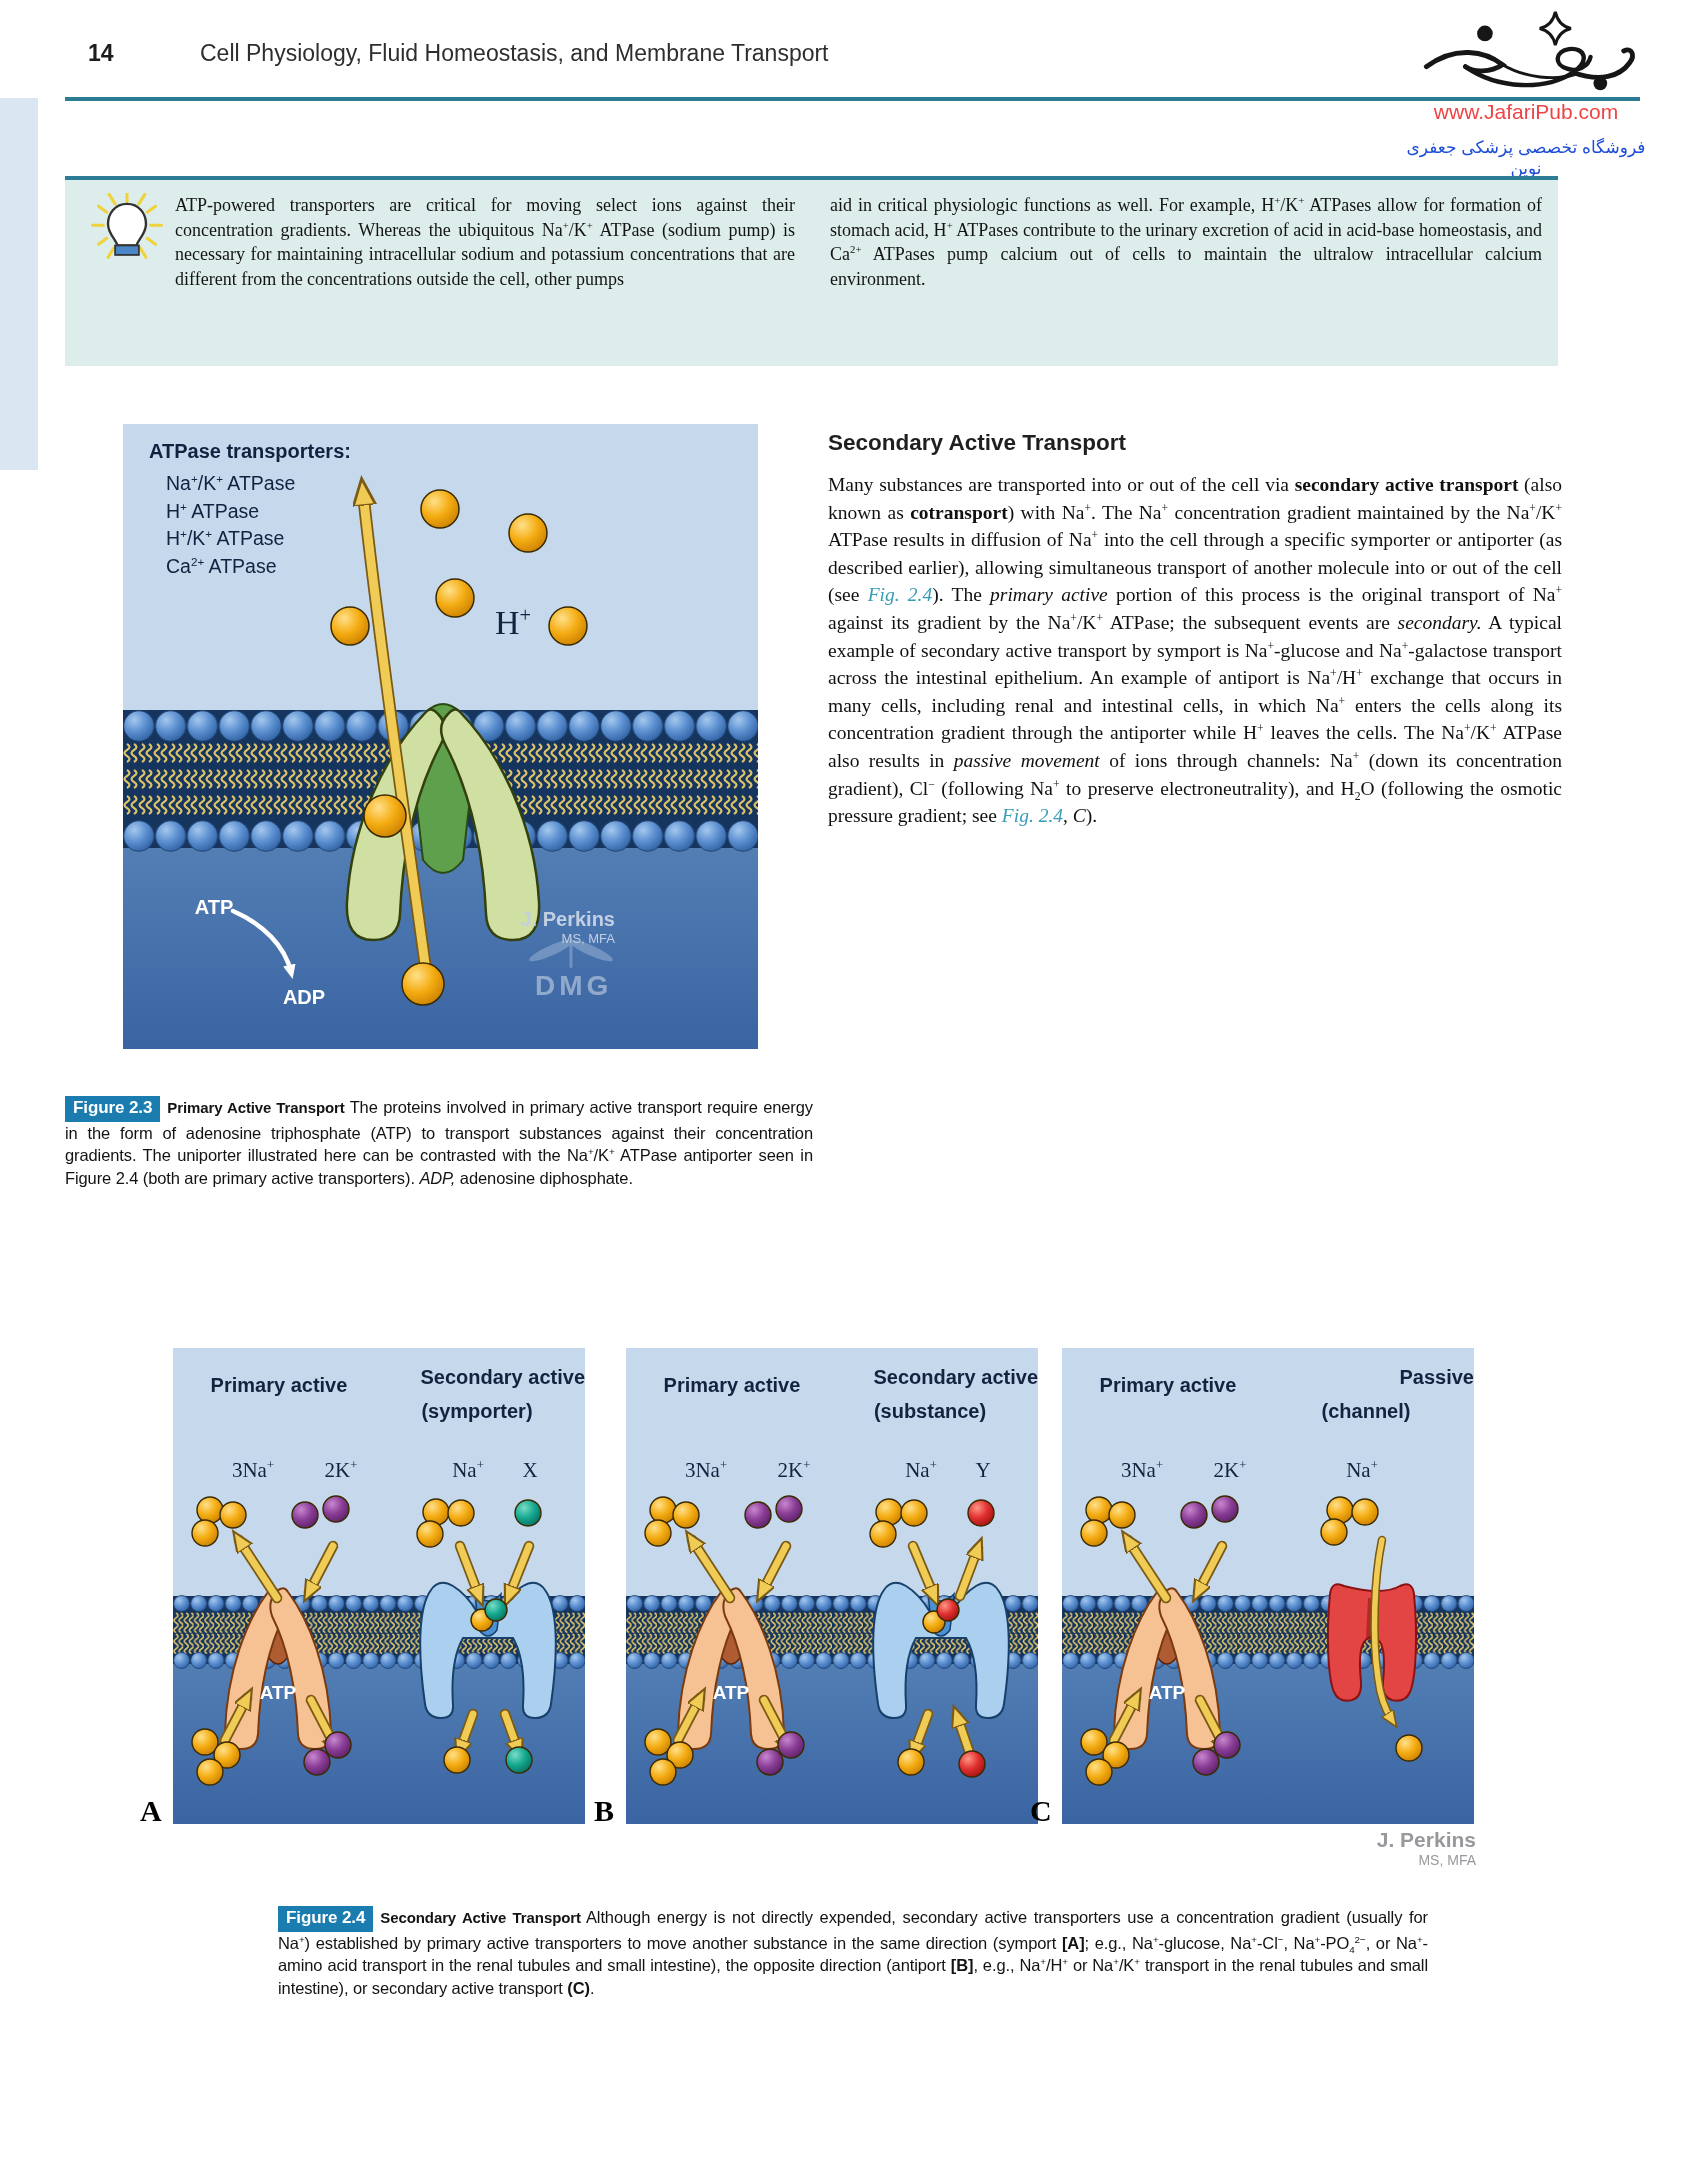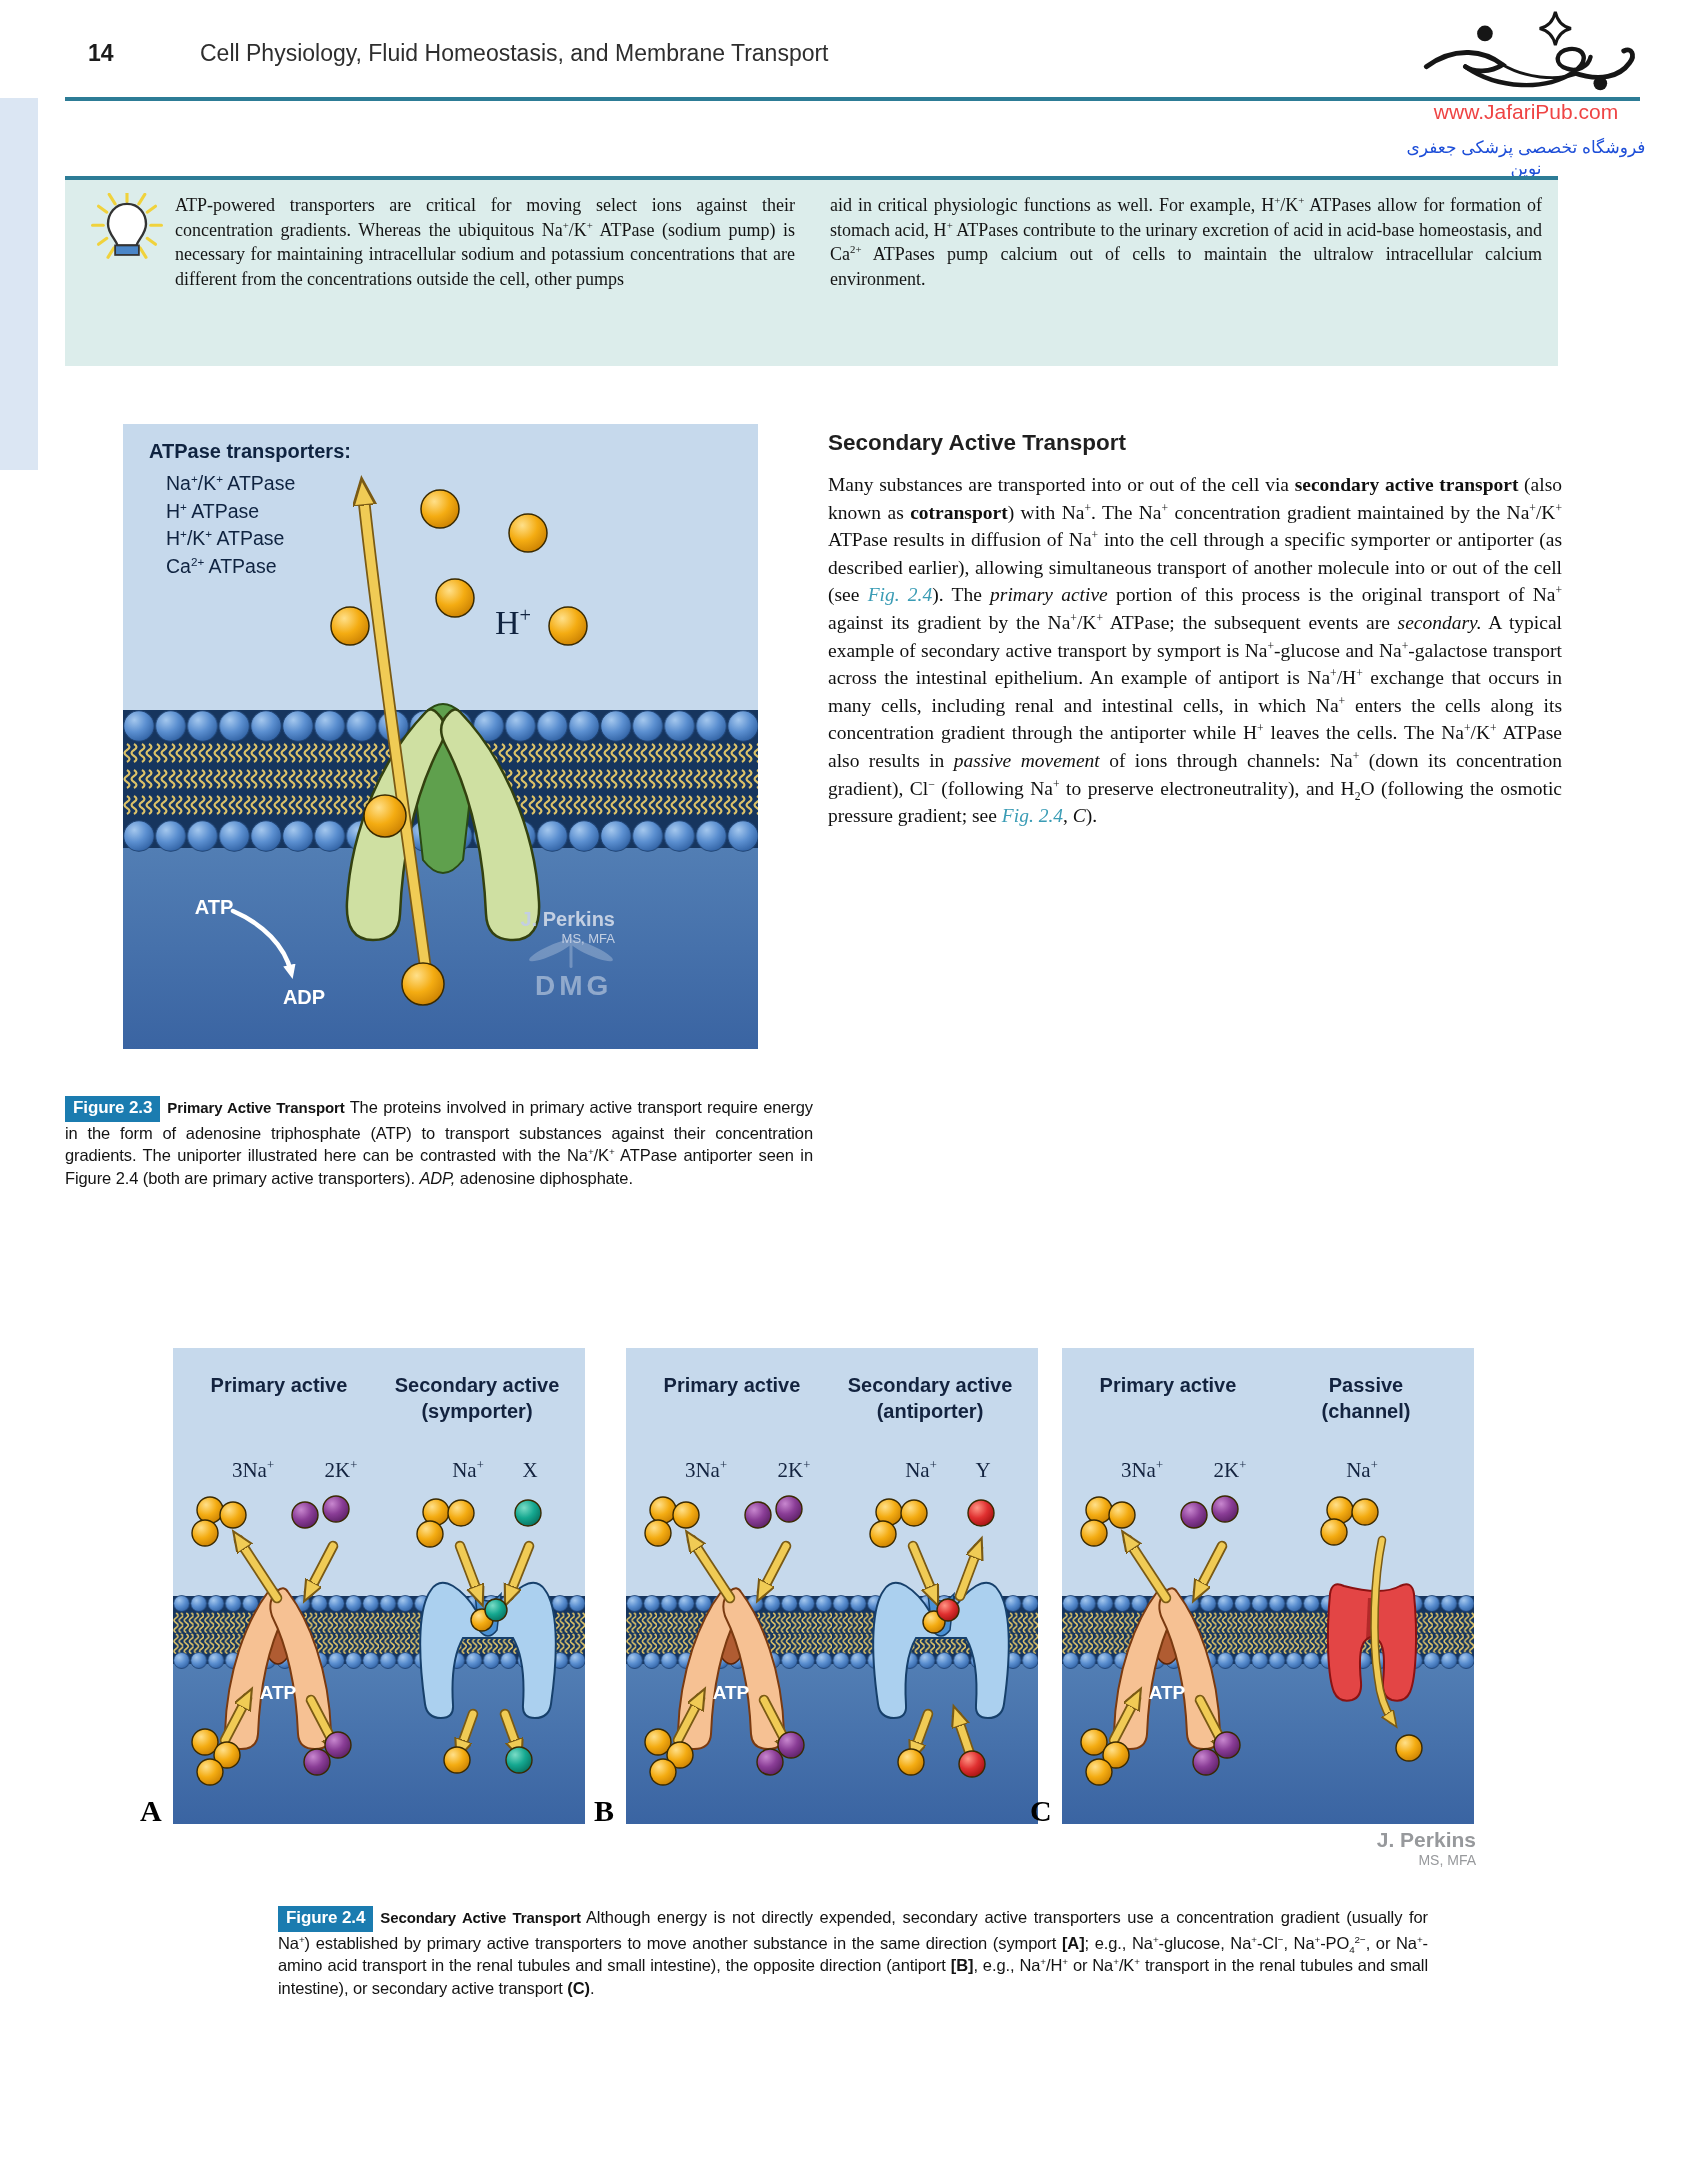--- a/index.html
+++ b/index.html
@@ -52,21 +52,21 @@
             text-align:justify;color:#101010;}
   .link{color:#3a9cb5;font-style:italic;}
   sup{font-size:60%;line-height:0;vertical-align:super;}
   sub{font-size:60%;line-height:0;vertical-align:sub;}
   
   .panel{position:absolute;top:1348px;width:412px;height:476px;}
   .panel svg.art{position:absolute;left:0;top:0;}
   .pA{left:173px;} .pB{left:626px;} .pC{left:1062px;}
   .ptitle{position:absolute;font:bold 20px "Liberation Sans",sans-serif;color:#13233f;text-align:center;}
   .pt-left{left:0;top:26px;width:212px;}
-  .pt-r1{left:196px;top:26px;width:216px;}
+  .pt-r1{left:196px;top:18px;width:216px;text-align:right;}
   .pt-r2{left:196px;top:52px;width:216px;}
   .ion-lab{position:absolute;top:110px;font:21px "Liberation Serif",serif;color:#13233f;text-align:center;}
   .il1{left:40px;width:80px;} .il2{left:128px;width:80px;} .il3{left:255px;width:80px;} .il4{left:327px;width:60px;}
   .pC .il3{left:260px;}
   .p-atp{position:absolute;left:70px;top:334px;width:70px;text-align:center;
          font:bold 19px "Liberation Sans",sans-serif;color:#fff;}
   .p-letter{position:absolute;top:1794px;font:bold 30px "Liberation Serif",serif;color:#000;}
   .lA{left:140px;} .lB{left:594px;} .lC{left:1030px;}
   .f24-artist{position:absolute;left:1272px;top:1828px;width:204px;text-align:right;
               font-family:"Liberation Sans",sans-serif;color:#97999c;}
@@ -362,21 +362,21 @@
           <circle cx="54" cy="407" r="13" fill="url(#gY)"></circle>
           <circle cx="37" cy="424" r="13" fill="url(#gY)"></circle>
         <circle cx="144" cy="414" r="13" fill="url(#gP)"></circle>
           <circle cx="165" cy="397" r="13" fill="url(#gP)"></circle>
         <circle cx="285" cy="414" r="13" fill="url(#gY)"></circle>
           <circle cx="346" cy="416" r="13" fill="url(#gR)"></circle>
       </g>
     </svg>
     <div class="ptitle pt-left">Primary active</div>
     <div class="ptitle pt-r1">Secondary active</div>
-    <div class="ptitle pt-r2">(antiporter)</div>
+    <div class="ptitle pt-r2">(substance)</div>
     <div class="ion-lab il1"><span>3Na</span><sup>+</sup></div>
     <div class="ion-lab il2"><span>2K</span><sup>+</sup></div>
     <div class="ion-lab il3"><span>Na</span><sup>+</sup></div>
     <div class="ion-lab il4"><span>Y</span></div>
     <div class="p-atp">ATP</div>
   </div>
 
   <div class="panel pC">
     <svg class="art" width="412" height="476" viewBox="0 0 412 476">
       <rect x="0" y="0" width="412" height="258" fill="#c6d9ec"></rect>

